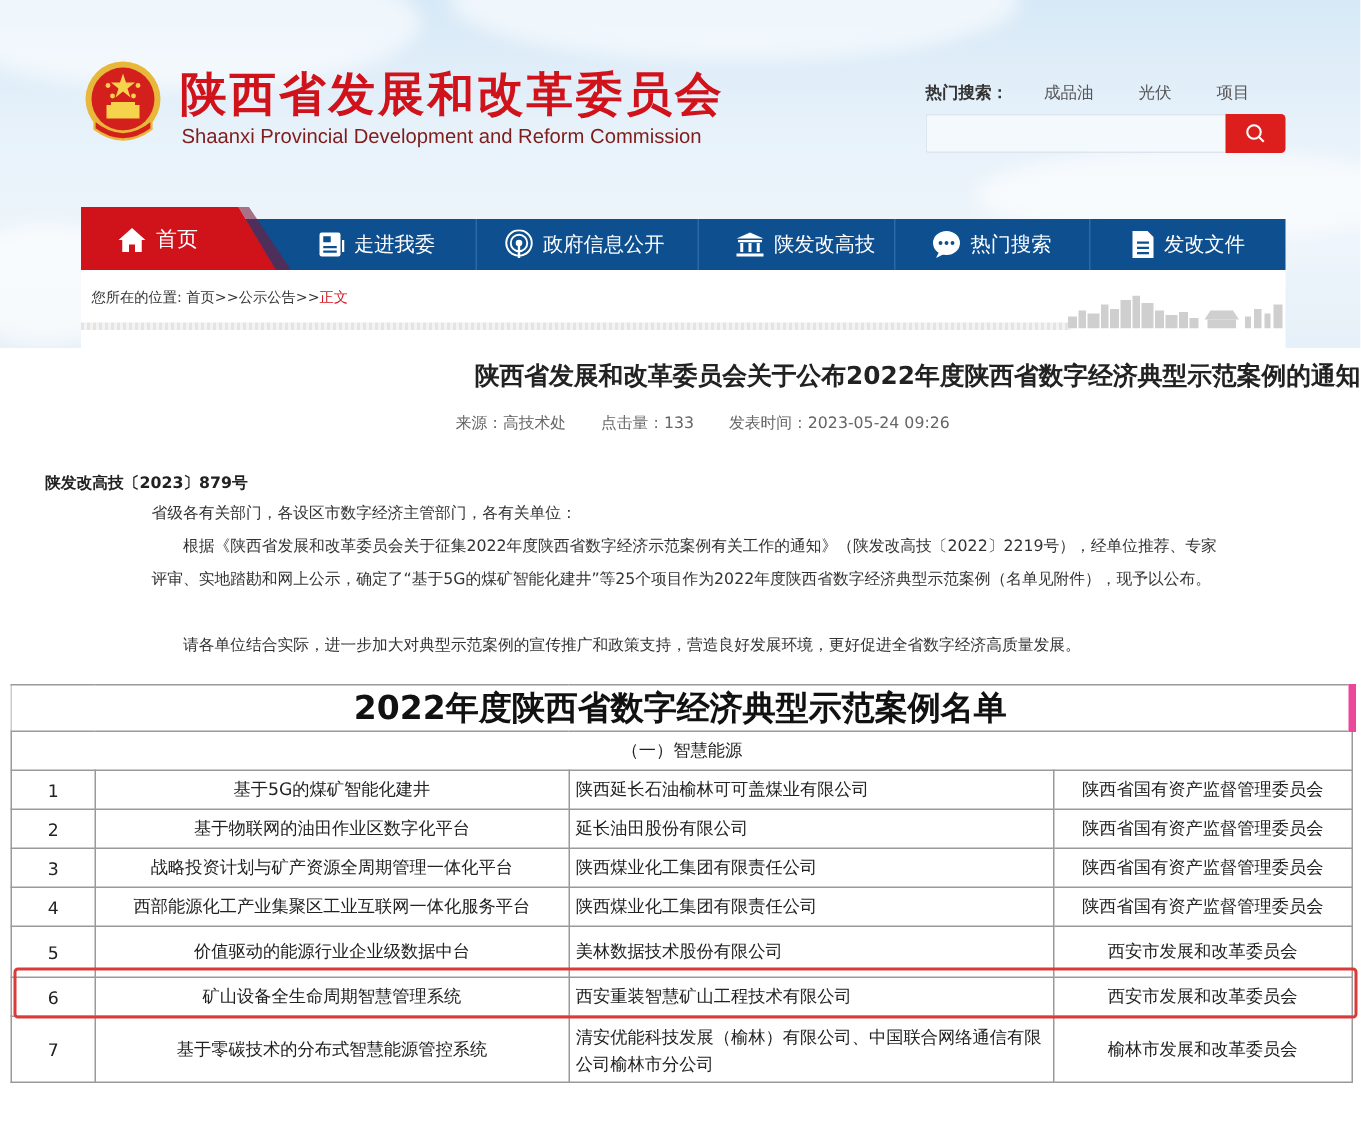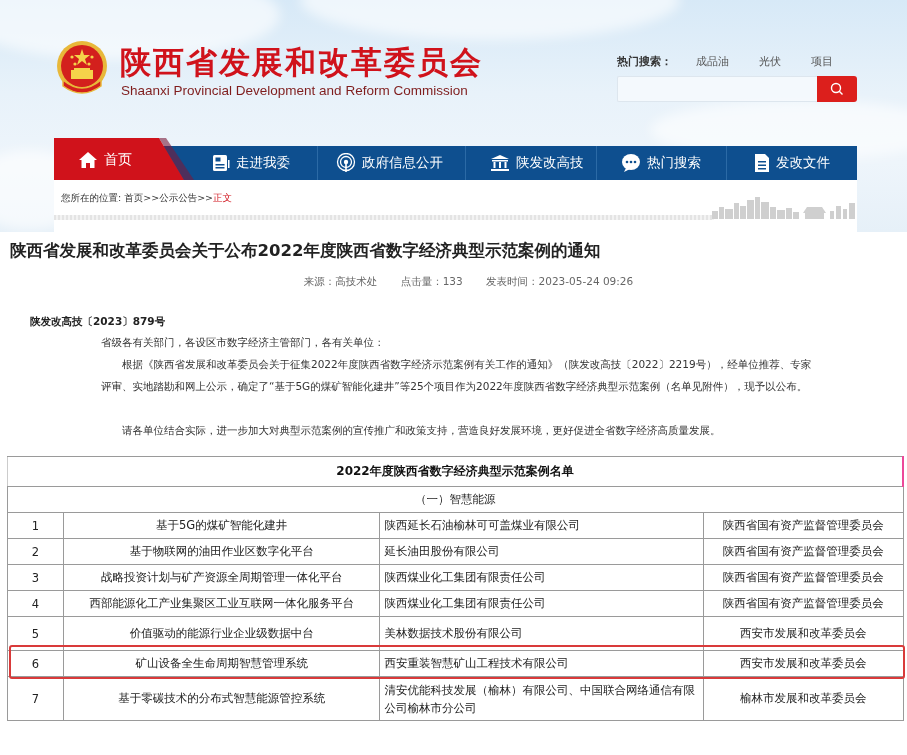--- a/index.html
+++ b/index.html
@@ -87,21 +87,21 @@
   .breadcrumb {
     position: absolute; left: 61px; top: 192px; font-size: 9.5px; color: #333;
   }
   .breadcrumb .cur { color: #d0121b; }
   .skyline { position: absolute; left: 712px; top: 197px; width: 145px; height: 22px; }
   
   .article-bg {
     position: absolute; left: 54px; top: 220px; width: 803px; height: 232px; background: #fff;
   }
   .article-title {
-    position: absolute; left: 0; width: 907px; top: 240px; text-align: left;
+    position: absolute; left: 0; width: 907px; top: 240px; text-align: right;
     font-size: 16.5px; font-weight: bold; color: #222; padding-left: 10px;
   }
   .meta {
     position: absolute; left: 0; width: 907px; top: 275px; text-align: center;
     font-size: 10.5px; color: #666; padding-left: 30px;
   }
   .meta span { margin: 0 10px; }
   .doc-no {
     position: absolute; left: 0; width: 907px; top: 315px; text-align: left;
     font-size: 10.5px; font-weight: bold; color: #222; padding-left: 30px;
@@ -109,22 +109,22 @@
   .para {
     position: absolute; left: 101px; width: 712px; font-size: 10.5px; color: #333; line-height: 22px;
   }
   
   .tbl {
     position: absolute; left: 7px; top: 456px; width: 897px; border-collapse: collapse;
     font-size: 11.5px; color: #222; background: #fff;
   }
   .tbl td, .tbl th { border: 1px solid #9a9a9a; padding: 0 4px; }
   .tbl .title-row td {
-    height: 30px; text-align: center; font-size: 12px; font-weight: bold; color: #111;
-    border-left: 1px solid #ccc; border-right: 2px solid #ec4899;
+    height: 30px; text-align: center; font-size: 22px; font-weight: bold; color: #111;
+    border-left: 1px solid #ccc; border-right: 5px solid #ec4899;
   }
   .tbl th { height: 30px; font-weight: bold; font-size: 12px; }
   .tbl .sec td { height: 26px; text-align: center; font-size: 11.5px; }
   .tbl .row td { height: 26px; }
   .tbl .row.tall td { height: 44px; }
   .c-no { width: 56px; text-align: center; }
   .c-name { width: 317px; text-align: center; }
   .c-unit { width: 324px; text-align: left; }
   .c-rec { width: 200px; text-align: center; }
   .highlight {

